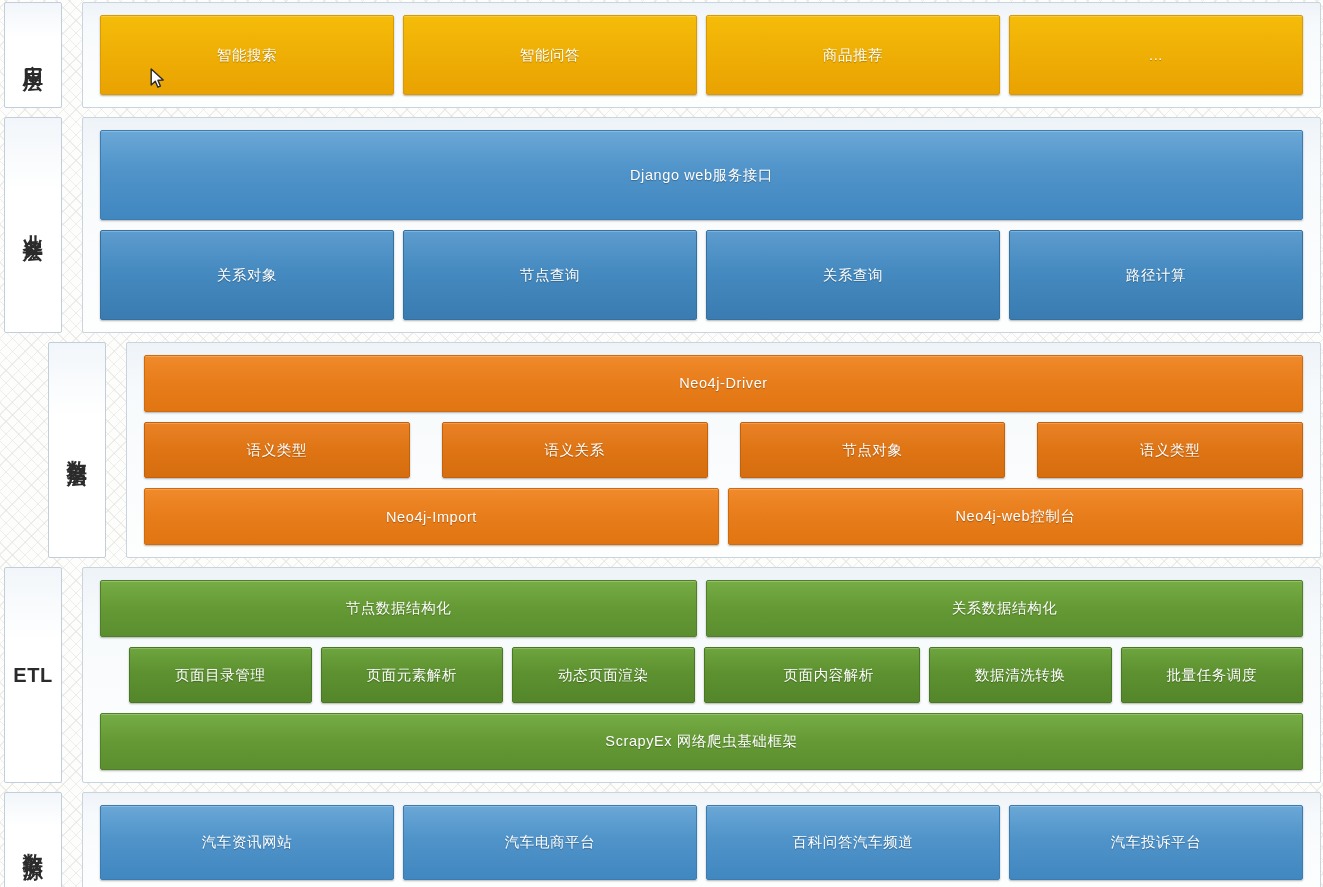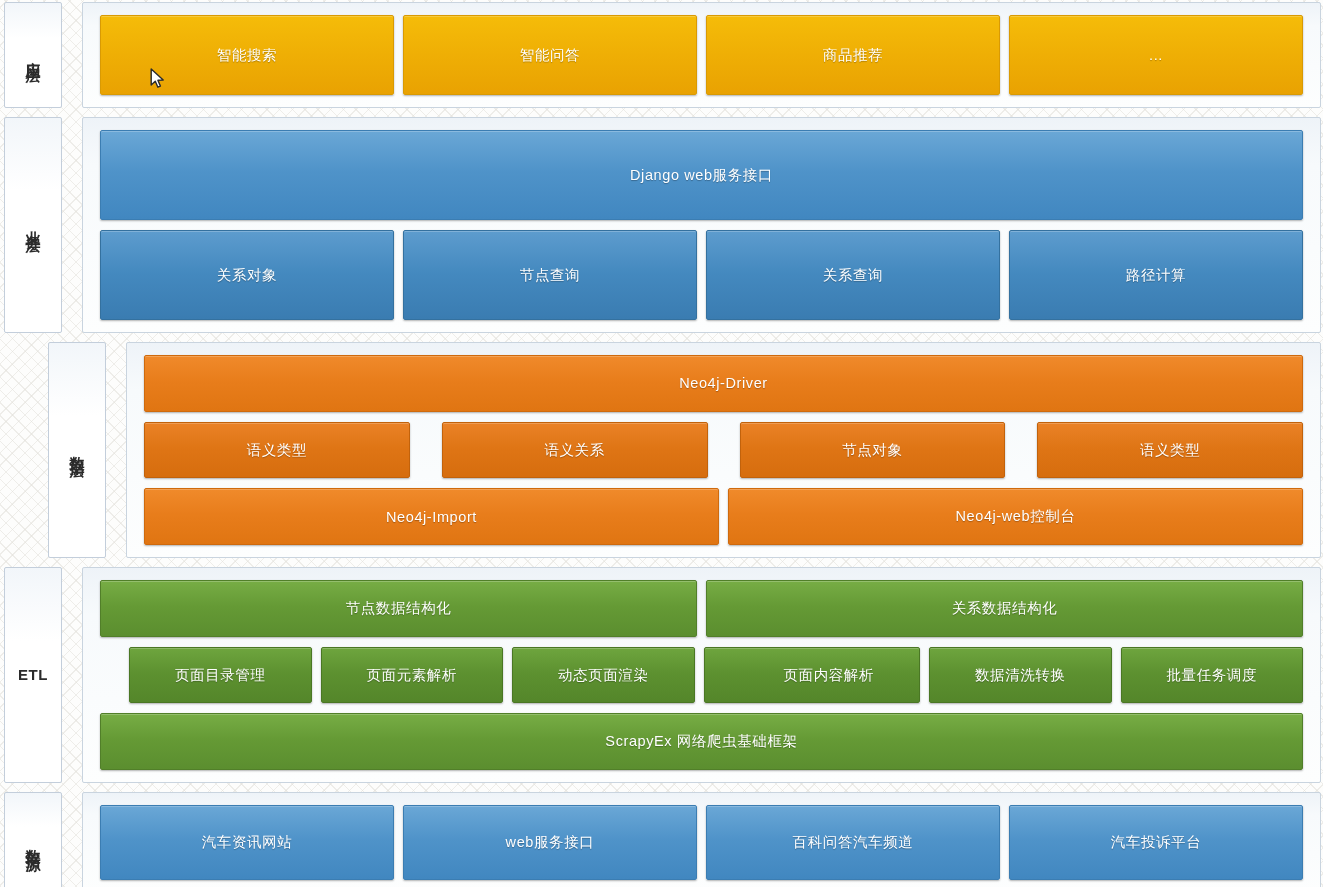--- a/index.html
+++ b/index.html
@@ -42,21 +42,21 @@
     flex: 0 0 58px;
     border: 1px solid #c3cedb;
     background: linear-gradient(to bottom, #f2f6fa 0%, #ffffff 34%, #ffffff 100%);
     border-radius: 2px;
     display: flex;
     align-items: center;
     justify-content: center;
     box-sizing: border-box;
   }
   .layer-label-text {
-    font-size: 15px;
+    font-size: 20px;
     font-weight: bold;
     color: #2b2b2b;
     line-height: 1.32;
     text-align: center;
     letter-spacing: 0.5px;
   }
   .layer-label-text.vertical {
     writing-mode: vertical-rl;
     text-orientation: upright;
     letter-spacing: 4px;
@@ -210,21 +210,21 @@
         </div>
       </div>
     </div>
     <div class="layer-row" style="height: 101px;">
       <div class="layer-label">
         <div class="layer-label-text vertical">数据源</div>
       </div>
       <div class="layer-panel">
         <div class="band" style="flex: 1 1 0px;">
           <div class="box blue" style="flex: 1 1 0px;">汽车资讯网站</div>
-          <div class="box blue" style="flex: 1 1 0px;">web服务接口</div>
+          <div class="box blue" style="flex: 1 1 0px;">汽车电商平台</div>
           <div class="box blue" style="flex: 1 1 0px;">百科问答汽车频道</div>
           <div class="box blue" style="flex: 1 1 0px;">汽车投诉平台</div>
         </div>
       </div>
     </div>
   </div>
 
 <svg id="cursor" viewBox="0 0 16 22" xmlns="http://www.w3.org/2000/svg" style="left: 150px; top: 68px;">
   <path d="M1.2 1.0 L1.2 17.0 L5.3 13.2 L7.9 19.2 L10.4 18.1 L7.9 12.3 L13.2 12.0 Z" fill="#ffffff" stroke="#2b2b2b" stroke-width="1.4" stroke-linejoin="round"></path>
 </svg>

